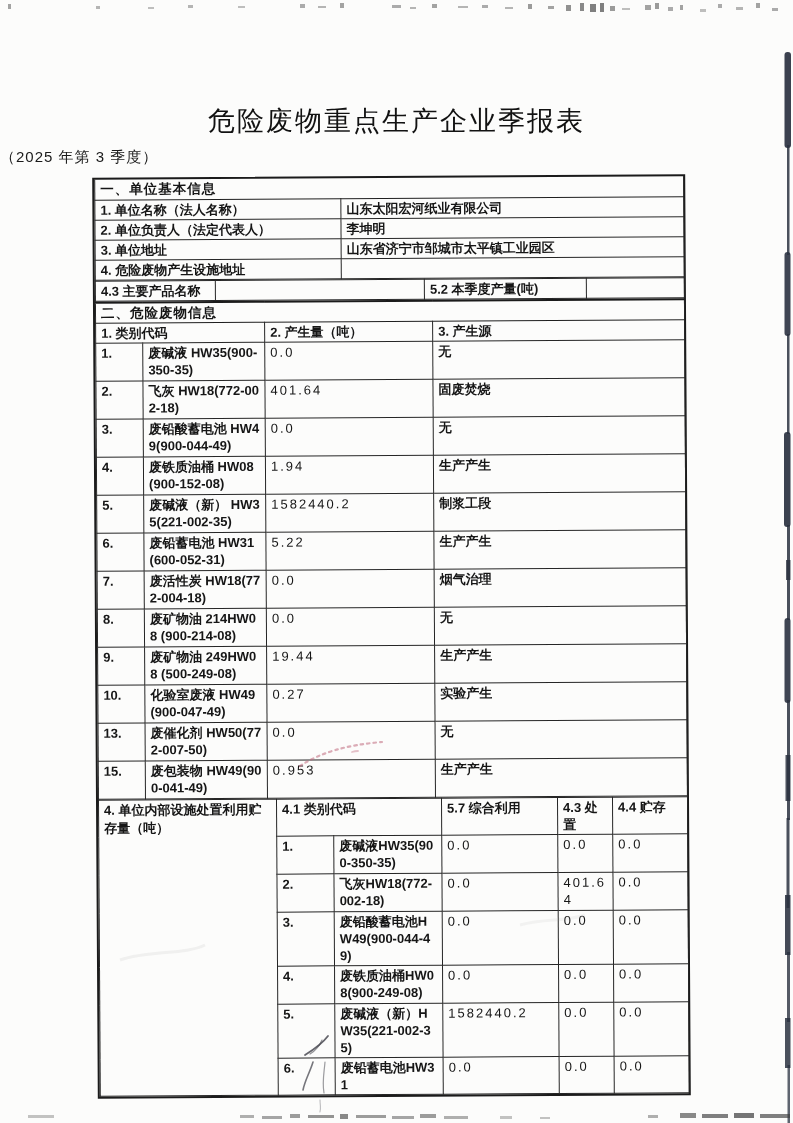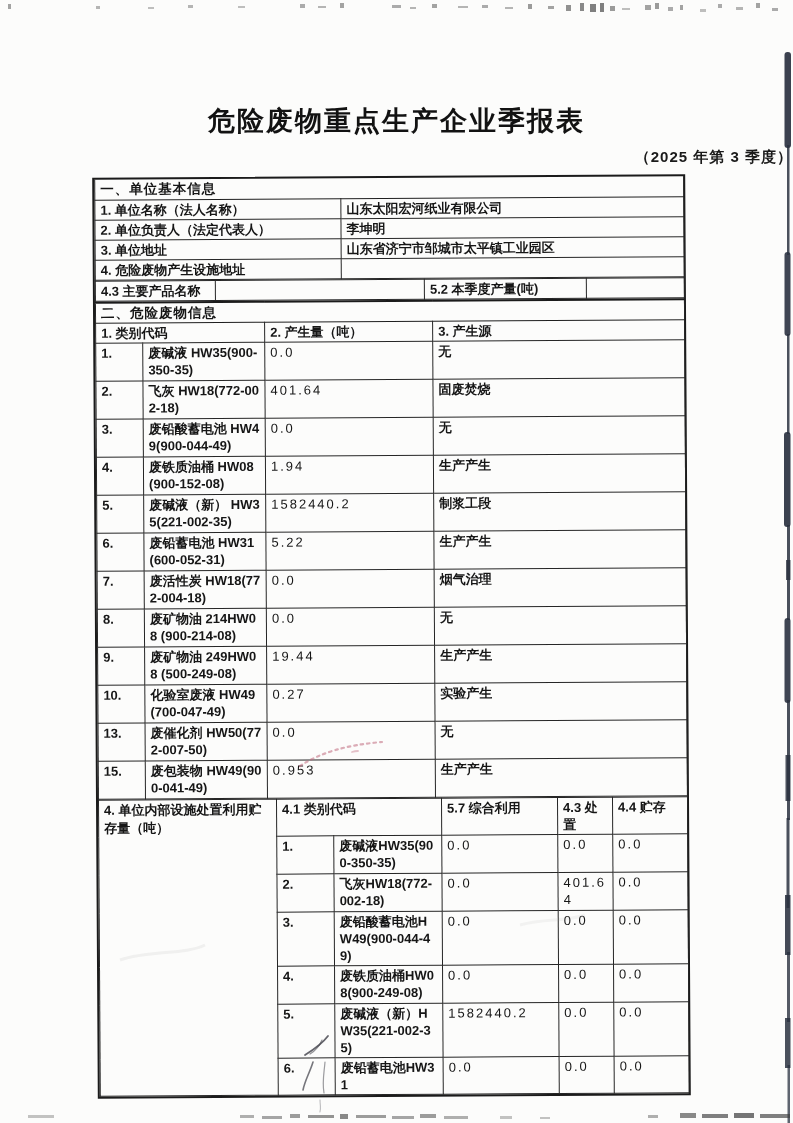--- a/index.html
+++ b/index.html
@@ -3,25 +3,25 @@
 <meta charset="utf-8">
 <style>
   html,body{margin:0;padding:0;}
   body{
     width:793px;height:1123px;position:relative;overflow:hidden;
     background:#fcfcfb;color:#161616;
     font-family:"Liberation Sans","DejaVu Sans",sans-serif;
   }
   .page-title{
     position:absolute;top:103px;left:0;width:100%;text-align:center;
-    font-size:27px;font-weight:bold;letter-spacing:2px;color:#121212;
+    font-size:27px;font-weight:normal;letter-spacing:2px;color:#121212;
   }
   .page-subtitle{
-    position:absolute;top:148px;left:0;width:100%;text-align:right;
-    font-size:15px;font-weight:bold;letter-spacing:1px;color:#1a1a1a;
+    position:absolute;top:148px;left:0;width:100%;text-align:left;
+    font-size:15px;font-weight:normal;letter-spacing:1px;color:#1a1a1a;
   }
   .formwrap{
     position:absolute;left:95px;top:176px;width:589px;
     border:2px solid #1b1b1b;
     transform:rotate(-0.35deg);
     background:transparent;
   }
   table{border-collapse:collapse;table-layout:fixed;width:589px;}
   td{
     border:1px solid #262626;vertical-align:top;padding:1px 5px;
@@ -158,21 +158,21 @@
           <td class="bold">无</td>
         </tr>
     <tr class="h38">
           <td class="bold">9.</td>
           <td class="bold">废矿物油 249HW08 (500-249-08)</td>
           <td class="num">19.44</td>
           <td class="bold">生产产生</td>
         </tr>
     <tr class="h38">
           <td class="bold">10.</td>
-          <td class="bold">化验室废液 HW49(700-047-49)</td>
+          <td class="bold">化验室废液 HW49(900-047-49)</td>
           <td class="num">0.27</td>
           <td class="bold">实验产生</td>
         </tr>
     <tr class="h38">
           <td class="bold">13.</td>
           <td class="bold">废催化剂 HW50(772-007-50)</td>
           <td class="num">0.0</td>
           <td class="bold">无</td>
         </tr>
     <tr class="h38">

